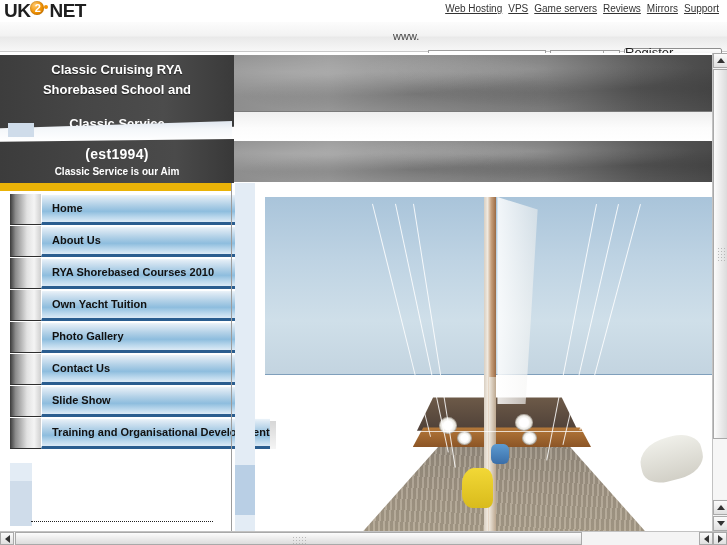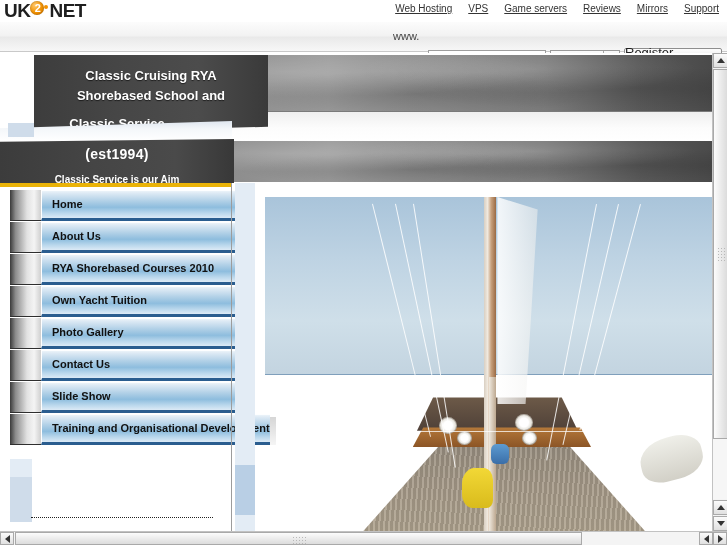--- a/index.html
+++ b/index.html
@@ -32,21 +32,21 @@
     box-shadow: inset 0 0 2px rgba(0,0,0,.35);
   }
   #uk2-logo .lg-dot {
     display:inline-block; width:4px;height:4px;border-radius:50%;
     background:#f29100; margin:0 1px 0 0; position:relative; top:5px;
   }
   #uk2-logo .lg-net { color: #1f1f1f; }
 
   #uk2-nav {
     position: absolute; right: 8px; top: 3px;
-    display: flex; gap: 16px; align-items: center;
+    display: flex; gap: 6px; align-items: center;
   }
   #uk2-nav a {
     font-size: 10px; color: #333333;
     text-decoration: underline; white-space: nowrap;
     cursor: pointer;
   }
 
   
   #uk2-search-row {
     position: absolute; left: 0; top: 22px; width: 727px; height: 30px;
@@ -126,23 +126,22 @@
     width: 480px; height: 41px;
   }
 
   
   #hdr-title-block {
     position: absolute; left: 0px; top: 2px;
     width: 234px; height: 78px;
     background: linear-gradient(to right, #3d3d3d 0%, #464646 35%, #4c4c4c 70%, #3a3a3a 100%);
     color: #ffffff;
     text-align: center;
-    padding-top: 11px;
+    padding-top: 5px;
     clip-path: polygon(0 0, 100% 0, 100% 92%, 0 100%);
-    margin-left: 34px;
   }
   #hdr-title-block .t-line {
     font-size: 13px; font-weight: bold; line-height: 20px;
     text-shadow: 0 1px 1px rgba(0,0,0,.6);
   }
   
   #hdr-ghost {
     position: absolute; left: 0px; top: 66px;
     width: 234px; height: 14px;
     overflow: hidden;
@@ -164,28 +163,28 @@
   }
 
   #hdr-est-block {
     position: absolute; left: 0px; top: 86px;
     width: 234px; height: 44px;
     background: linear-gradient(to right, #3c3c3c 0%, #454545 40%, #4a4a4a 75%, #383838 100%);
     color: #ffffff; text-align: center;
     clip-path: polygon(0 6%, 100% 0, 100% 100%, 0 100%);
   }
   #est-line1 { font-size: 14px; font-weight: bold; padding-top: 7px; letter-spacing: .3px; }
-  #est-line2 { font-size: 10px; font-weight: bold; padding-top: 4px; margin-top: 8px; }
+  #est-line2 { font-size: 10px; font-weight: bold; padding-top: 4px; }
 
   
   #sidebar {
     position: absolute; left: 0px; top: 130px;
     width: 232px; height: 348px;
     background: #ffffff;
-    border-top: 4px solid #eab308;
+    border-top: 8px solid #eab308;
   }
   .menu-item {
     position: relative;
     height: 31px;
     margin-bottom: 1px;
     display: flex; align-items: stretch;
     cursor: pointer;
   }
   .menu-grip {
     width: 31px; flex: 0 0 31px;

